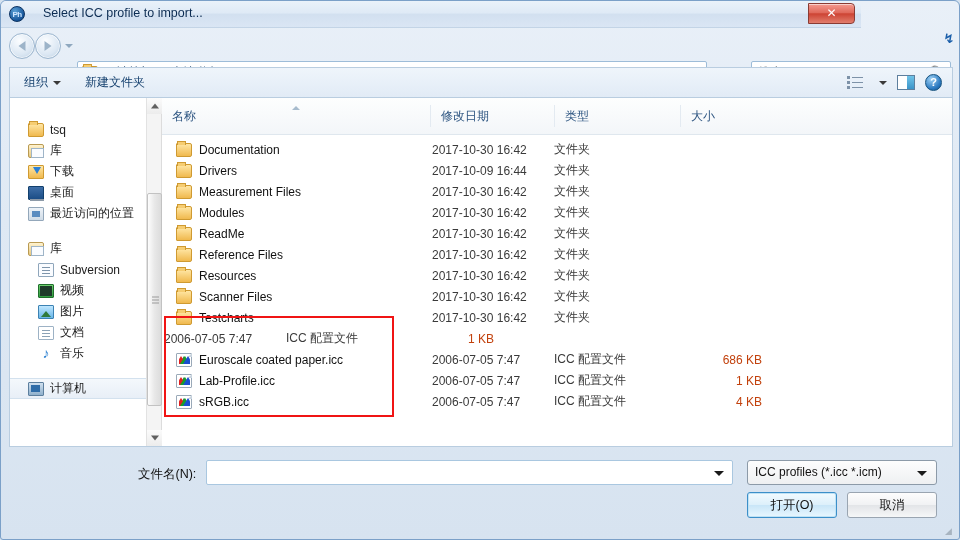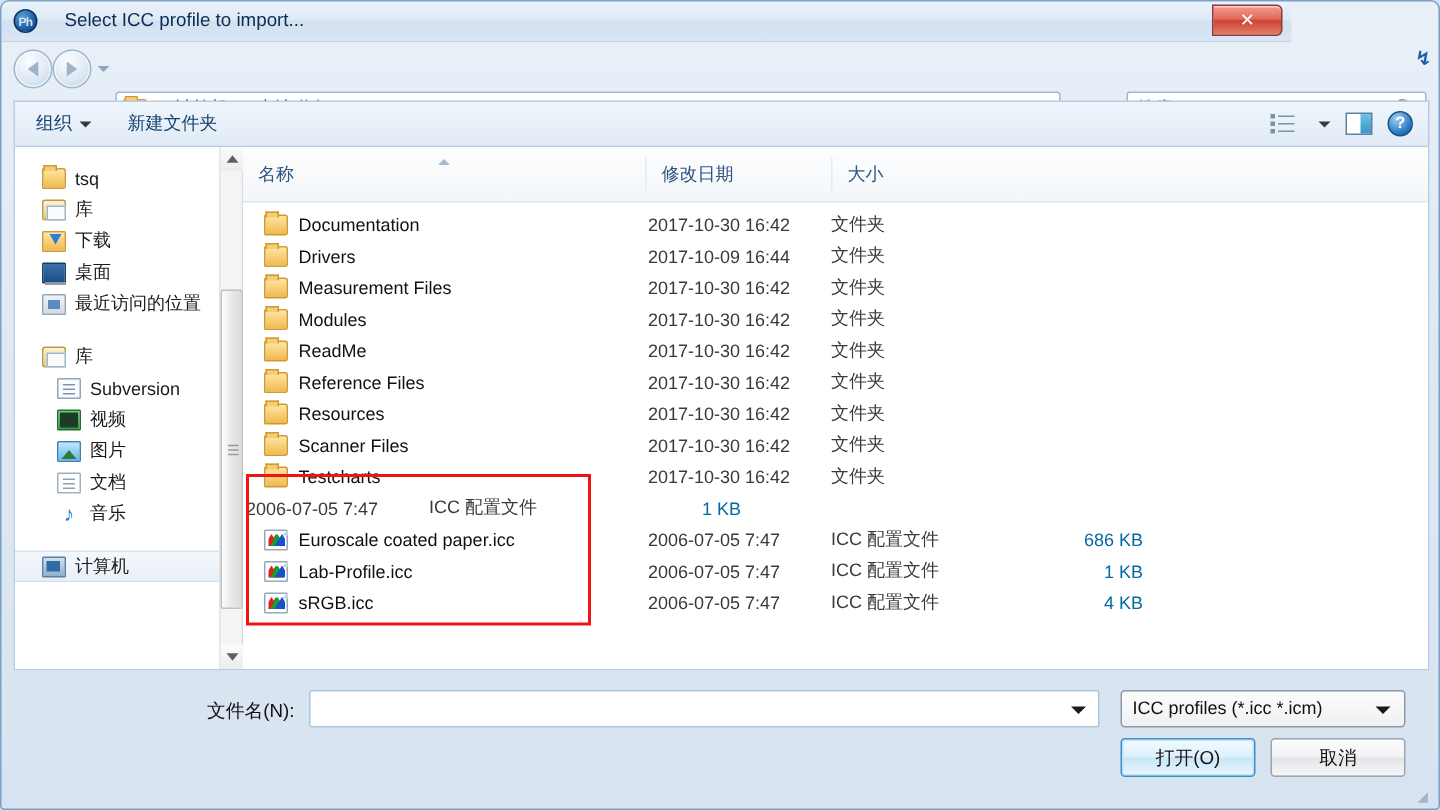--- a/index.html
+++ b/index.html
@@ -151,21 +151,21 @@
 
   
   .pane-wrap {
     position:absolute; left:8px; top:96px; width:944px; height:350px;
     border:1px solid #b9cde0; background:#fff; display:flex;
   }
   .sidebar {
     width:152px; height:100%; background:#fff; position:relative;
     border-right:1px solid #dcdcdc;
   }
-  .sb-list { padding-top:10px; }
+  .sb-list { padding-top:21px; }
   .sb-item {
     display:flex; align-items:center; height:21px; padding-left:18px; cursor:pointer;
     font-size:12px; color:#1b1b1b;
   }
   .sb-item.indent { padding-left:28px; }
   .sb-item.selected {
     background: linear-gradient(180deg,#f4f8fc,#e8eff7);
     border:1px solid #d3e1ee; border-left:none; border-right:none;
   }
   .sb-ico { width:16px;height:14px; margin-right:6px; flex:none; position:relative; }
@@ -240,21 +240,21 @@
     border-bottom:4px solid #a7bbcd;
   }
 
   .rows { padding-top:4px; }
   .frow {
     display:flex; align-items:center; height:21px; font-size:12px; color:#111;
   }
   .fc-name { width:268px; display:flex; align-items:center; padding-left:14px; }
   .fc-date { width:124px; color:#3a3a3a; padding-left:2px;}
   .fc-type { width:126px; color:#3a3a3a; }
-  .fc-size { width:100px; color:#0369a1; text-align:right; padding-right:18px; }
+  .fc-size { width:100px; color:#c2410c; text-align:right; padding-right:18px; }
   .f-ico { width:16px;height:14px; margin-right:7px; flex:none; position:relative; }
   .f-ico.folder { background:linear-gradient(180deg,#ffe6a4,#f0b94e); border:1px solid #cf9a31; border-radius:1px 2px 2px 1px; }
   .f-ico.folder:before{content:"";position:absolute;left:0;top:-3px;width:7px;height:3px;background:#f6cd72;border:1px solid #cf9a31;border-bottom:none;}
   .f-ico.icc { background:#fff; border:1px solid #9aa9b8; border-radius:1px; }
   .f-ico.icc:before {
     content:""; position:absolute; right:-1px; top:-1px;
     width:0;height:0; border-left:4px solid transparent; border-bottom:4px solid #c9d4de;
   }
   .f-ico.icc:after {
     content:""; position:absolute; left:2px; bottom:2px; width:0;height:0;
@@ -451,20 +451,21 @@
       </div>
     </div>
 
     <div class="filepane">
       <div class="colhead">
         <div class="ch ch-name">
           <span class="sortmark"></span>
           <span>名称</span>
         </div>
         <div class="ch ch-date">修改日期</div>
+        <div class="ch ch-type">类型</div>
         <div class="ch ch-size">大小</div>
       </div>
 
       <div class="rows">
         <div class="frow">
           <div class="fc-name">
               <span class="f-ico folder"></span>
               <span>Documentation</span>
             </div>
           <div class="fc-date">2017-10-30 16:42</div>

